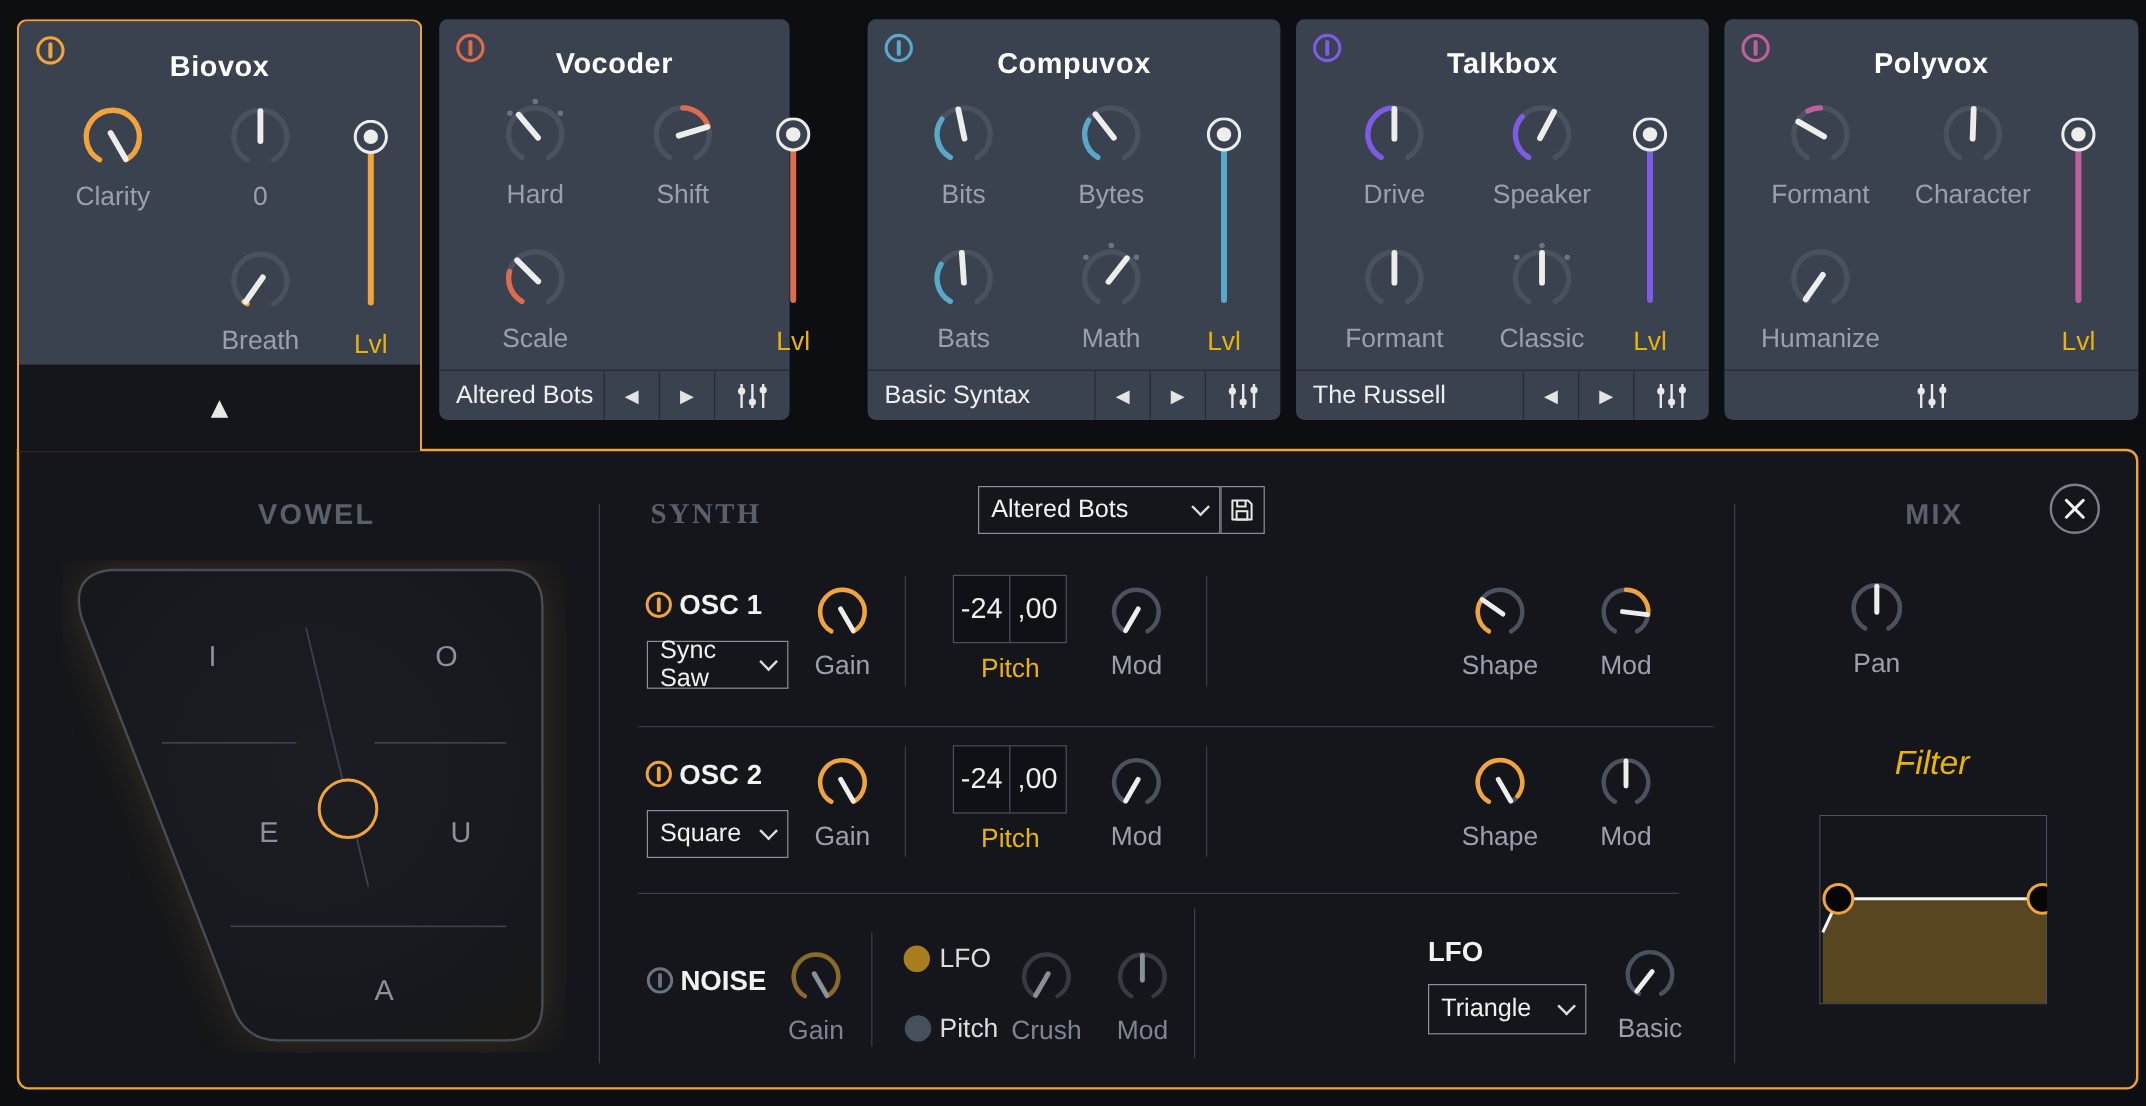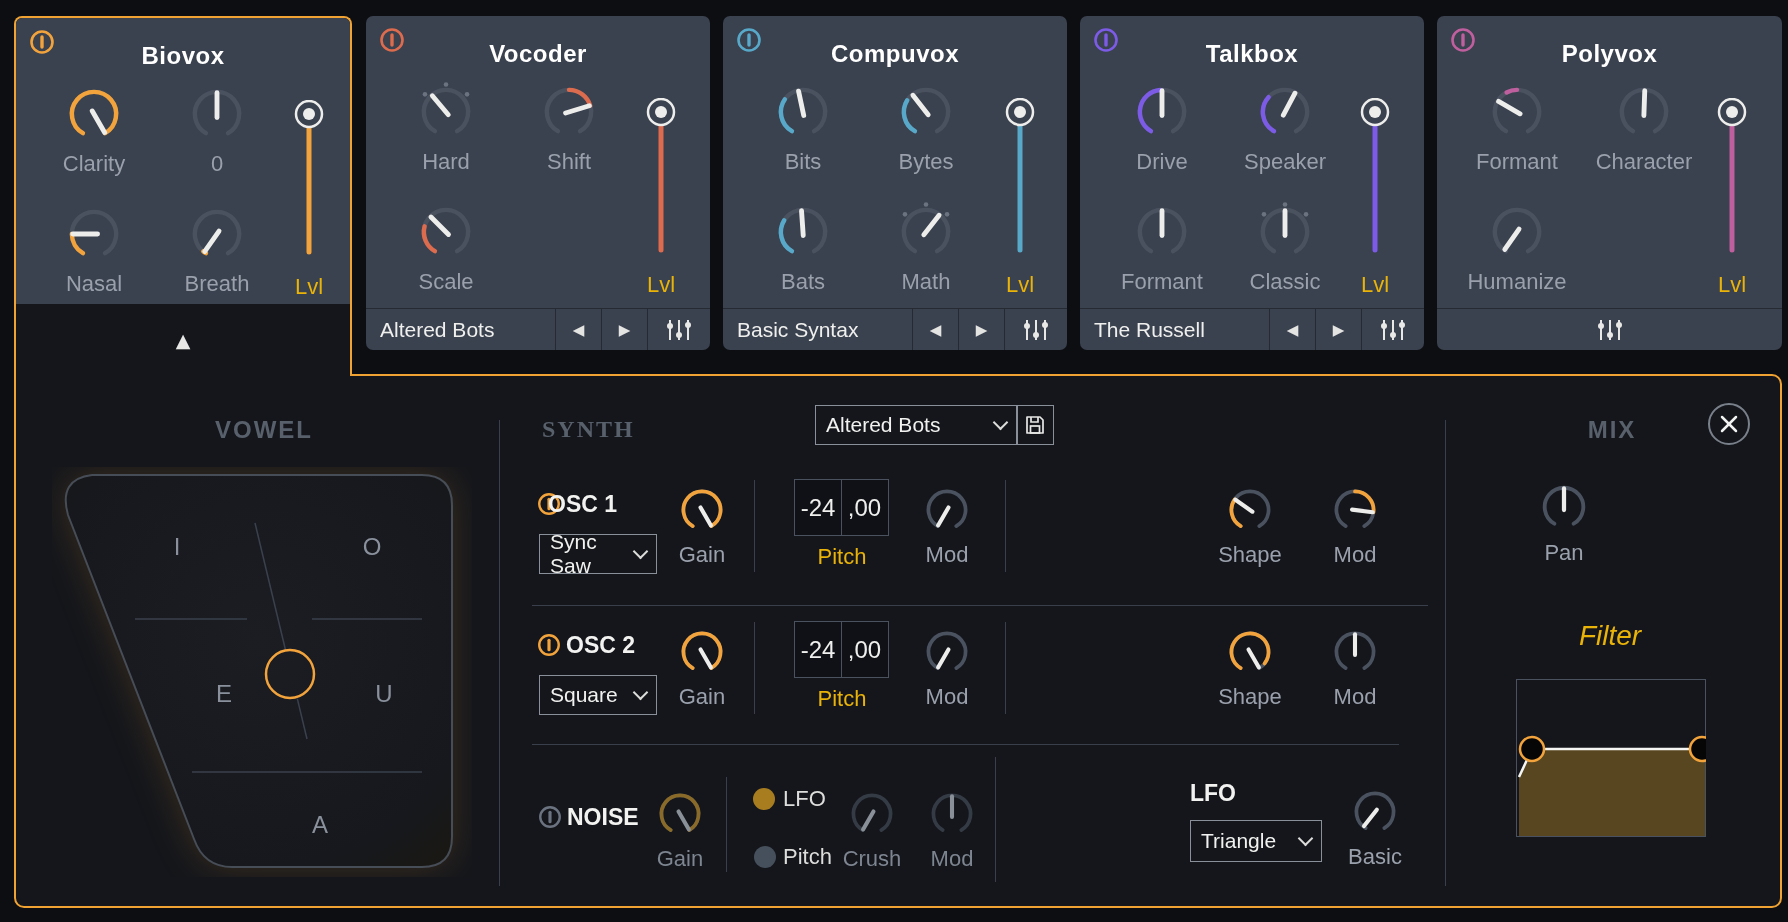--- a/index.html
+++ b/index.html
@@ -78,49 +78,41 @@
         </svg>
         <div class="knob-label">Clarity</div>
       </div>
     <div class="knob" style="left:146px;top:65px;">
         <svg width="62" height="62" viewBox="-35 -35 70 70">
           <path d="M -12.5 21.65 A 25 25 0 1 1 12.5 21.65" stroke="#4A5260" stroke-width="5" fill="none" stroke-linecap="round"></path>
           <line x1="0" y1="4" x2="0" y2="-24" stroke="#EDEDEB" stroke-width="5.5" stroke-linecap="round" transform="rotate(0)"></line>
         </svg>
         <div class="knob-label">0</div>
       </div>
-    <div class="knob" style="left:23px;top:185px;">
-        <svg width="62" height="62" viewBox="-35 -35 70 70">
-          <path d="M -12.5 21.65 A 25 25 0 1 1 12.5 21.65" stroke="#4A5260" stroke-width="5" fill="none" stroke-linecap="round"></path>
-          <path d="M -12.5 21.65 A 25 25 0 0 1 -25 0" stroke="#F2A33C" stroke-width="5" fill="none" stroke-linecap="round"></path>
-          <line x1="0" y1="4" x2="0" y2="-24" stroke="#EDEDEB" stroke-width="5.5" stroke-linecap="round" transform="rotate(-90)"></line>
-        </svg>
-        <div class="knob-label">Nasal</div>
-      </div>
     <div class="knob" style="left:146px;top:185px;">
         <svg width="62" height="62" viewBox="-35 -35 70 70">
           <path d="M -12.5 21.65 A 25 25 0 1 1 12.5 21.65" stroke="#4A5260" stroke-width="5" fill="none" stroke-linecap="round"></path>
           <path d="M -12.5 21.65 A 25 25 0 0 1 -15.39 19.7" stroke="#F2A33C" stroke-width="5" fill="none" stroke-linecap="round"></path>
           <line x1="0" y1="4" x2="0" y2="-24" stroke="#EDEDEB" stroke-width="5.5" stroke-linecap="round" transform="rotate(-145)"></line>
         </svg>
         <div class="knob-label">Breath</div>
       </div>
     <div class="lvl" style="left:271px;top:82px;"><svg width="44" height="166" viewBox="0 0 44 166">
           <line x1="22" y1="14" x2="22" y2="152" stroke="#F2A33C" stroke-width="5" stroke-linecap="round"></line>
           <circle cx="22" cy="14" r="13" fill="#3A414F" stroke="#EDEDEB" stroke-width="2.5"></circle>
           <circle cx="22" cy="14" r="6" fill="#EDEDEB"></circle>
         </svg></div>
     <div class="ctl-label" style="left:238px;top:256px;">Lvl</div>
   </div>
   <div class="collapse-area">
     <span class="tri">▲</span>
   </div>
 </div>
 
-<div class="module" style="left:366px;width:344px;">
+<div class="module" style="left:366px;width:292px;">
   <div class="power-wrap" style="left:12px;top:10px;"><svg width="100%" height="100%" viewBox="-14 -14 28 28">
         <circle cx="0" cy="0" r="10.5" fill="none" stroke="#DD6B4D" stroke-width="2.6"></circle>
         <line x1="0" y1="-5" x2="0" y2="5" stroke="#DD6B4D" stroke-width="3.4" stroke-linecap="round"></line>
       </svg></div>
   <div class="mod-title">Vocoder</div>
   <div class="knob" style="left:25px;top:65px;">
       <svg width="62" height="62" viewBox="-35 -35 70 70">
         <path d="M -12.5 21.65 A 25 25 0 1 1 12.5 21.65" stroke="#4A5260" stroke-width="5" fill="none" stroke-linecap="round"></path>
         <circle cx="-23.75" cy="-19.93" r="2.6" fill="#6B7380"></circle>
         <circle cx="0" cy="-31" r="2.6" fill="#6B7380"></circle>
@@ -392,21 +384,21 @@
       <path d="M3 3 H16 L19 6 V19 H3 Z" fill="none" stroke="#E8E8E6" stroke-width="1.7" stroke-linejoin="round"></path>
       <path d="M7 3 V8 H14 V3" fill="none" stroke="#E8E8E6" stroke-width="1.7"></path>
       <rect x="6.5" y="12" width="9" height="7" fill="none" stroke="#E8E8E6" stroke-width="1.7"></rect>
     </svg>
   </div>
 
   <div class="power-wrap" style="left:520px;top:115px;width:26px;height:26px;"><svg width="100%" height="100%" viewBox="-14 -14 28 28">
         <circle cx="0" cy="0" r="10.5" fill="none" stroke="#F2A33C" stroke-width="2.6"></circle>
         <line x1="0" y1="-5" x2="0" y2="5" stroke="#F2A33C" stroke-width="3.4" stroke-linecap="round"></line>
       </svg></div>
-  <div class="row-name" style="left:532px;top:114px;text-align:center;">OSC 1</div>
+  <div class="row-name" style="left:550px;top:114px;text-align:center;">OSC 1</div>
   <div class="dd" style="left:523px;top:158px;width:118px;height:40px;">
     <span>Sync Saw</span>
     <span class="chev"></span>
   </div>
   <div class="knob" style="left:631px;top:108px;">
       <svg width="52" height="52" viewBox="-35 -35 70 70">
         <path d="M -12.5 21.65 A 25 25 0 1 1 12.5 21.65" stroke="#4A5260" stroke-width="5" fill="none" stroke-linecap="round"></path>
         <path d="M -12.5 21.65 A 25 25 0 1 1 12.5 21.65" stroke="#F2A33C" stroke-width="5" fill="none" stroke-linecap="round"></path>
         <line x1="0" y1="4" x2="0" y2="-24" stroke="#EDEDEB" stroke-width="5.5" stroke-linecap="round" transform="rotate(150)"></line>
       </svg>

